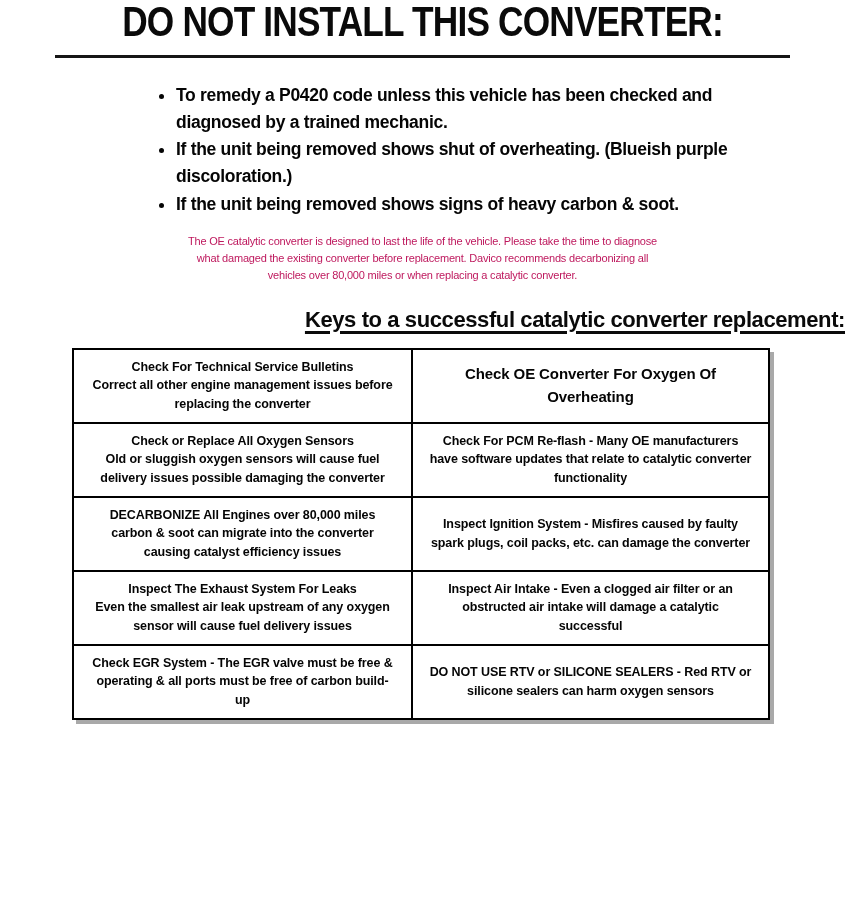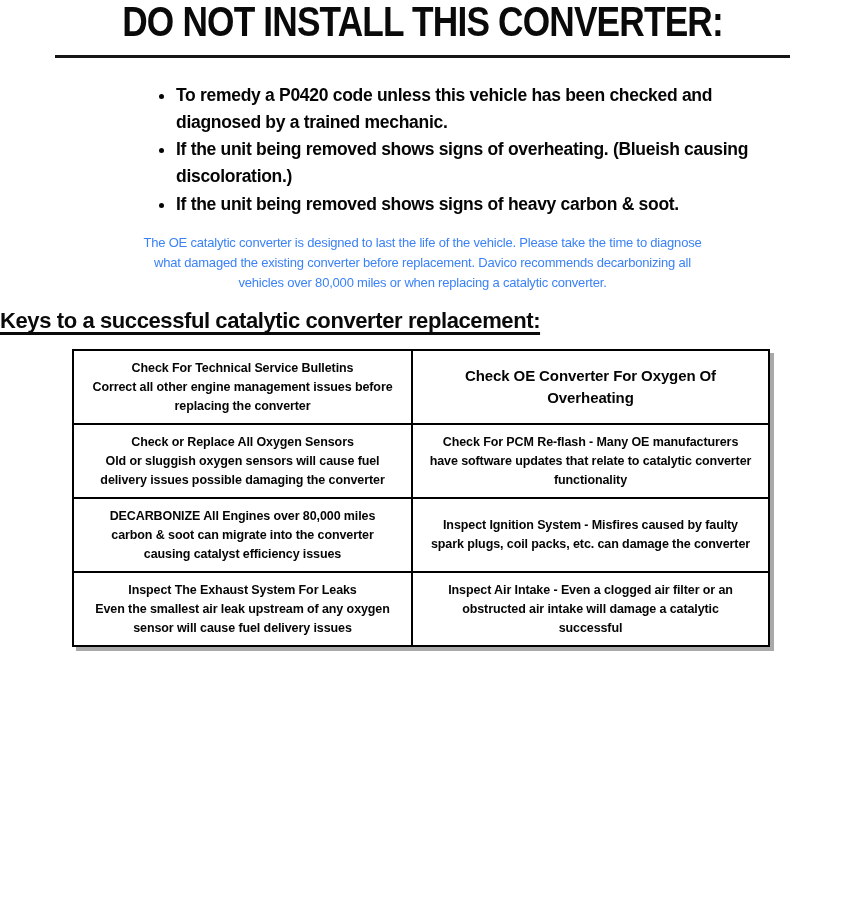--- a/index.html
+++ b/index.html
@@ -72,32 +72,32 @@
     letter-spacing: -0.3px;
     white-space: pre-line;
     color: #050505;
   }
 
   
   .paragraph {
     margin: 15px auto 0;
     width: 823px;
     text-align: center;
-    font-size: 13px;
+    font-size: 11px;
     font-weight: 400;
-    color: #3b82f6;
+    color: #be185d;
     line-height: 1.55;
     letter-spacing: -0.2px;
     white-space: pre-line;
   }
 
   
   .subheading {
-    margin-top: 15px;
-    text-align: left;
+    margin-top: 23px;
+    text-align: right;
     font-size: 22px;
     font-weight: 800;
     letter-spacing: -0.4px;
     text-decoration: underline;
     text-decoration-thickness: 2.5px;
     text-underline-offset: 4px;
   }
 
   
   .keys-table {
@@ -133,21 +133,21 @@
 
   <h1 class="main-heading">
     <span class="squeeze">DO NOT INSTALL THIS CONVERTER:</span>
   </h1>
 
   <div class="divider"></div>
 
   <ul class="warnings">
     <li>To remedy a P0420 code unless this vehicle has been checked and
 diagnosed by a trained mechanic.</li>
-    <li>If the unit being removed shows signs of overheating. (Blueish causing
+    <li>If the unit being removed shows shut of overheating. (Blueish purple
 discoloration.)</li>
     <li>If the unit being removed shows signs of heavy carbon &amp; soot.</li>
   </ul>
 
   <p class="paragraph">The OE catalytic converter is designed to last the life of the vehicle. Please take the time to diagnose
 what damaged the existing converter before replacement. Davico recommends decarbonizing all
 vehicles over 80,000 miles or when replacing a catalytic converter.</p>
 
   <h2 class="subheading">Keys to a successful catalytic converter replacement:</h2>
 
@@ -165,16 +165,20 @@
       </tr>
       <tr>
         <td class="col-left">DECARBONIZE All Engines over 80,000 miles carbon &amp; soot can migrate into the converter causing catalyst efficiency issues</td>
         <td class="col-right">Inspect Ignition System - Misfires caused by faulty spark plugs, coil packs, etc. can damage the converter</td>
       </tr>
       <tr>
         <td class="col-left">Inspect The Exhaust System For Leaks
 Even the smallest air leak upstream of any oxygen sensor will cause fuel delivery issues</td>
         <td class="col-right">Inspect Air Intake - Even a clogged air filter or an obstructed air intake will damage a catalytic successful</td>
       </tr>
+      <tr>
+        <td class="col-left">Check EGR System - The EGR valve must be free &amp; operating &amp; all ports must be free of carbon build-up</td>
+        <td class="col-right">DO NOT USE RTV or SILICONE SEALERS - Red RTV or silicone sealers can harm oxygen sensors</td>
+      </tr>
     </tbody>
   </table>
 
 </div>
 
 </body></html>

